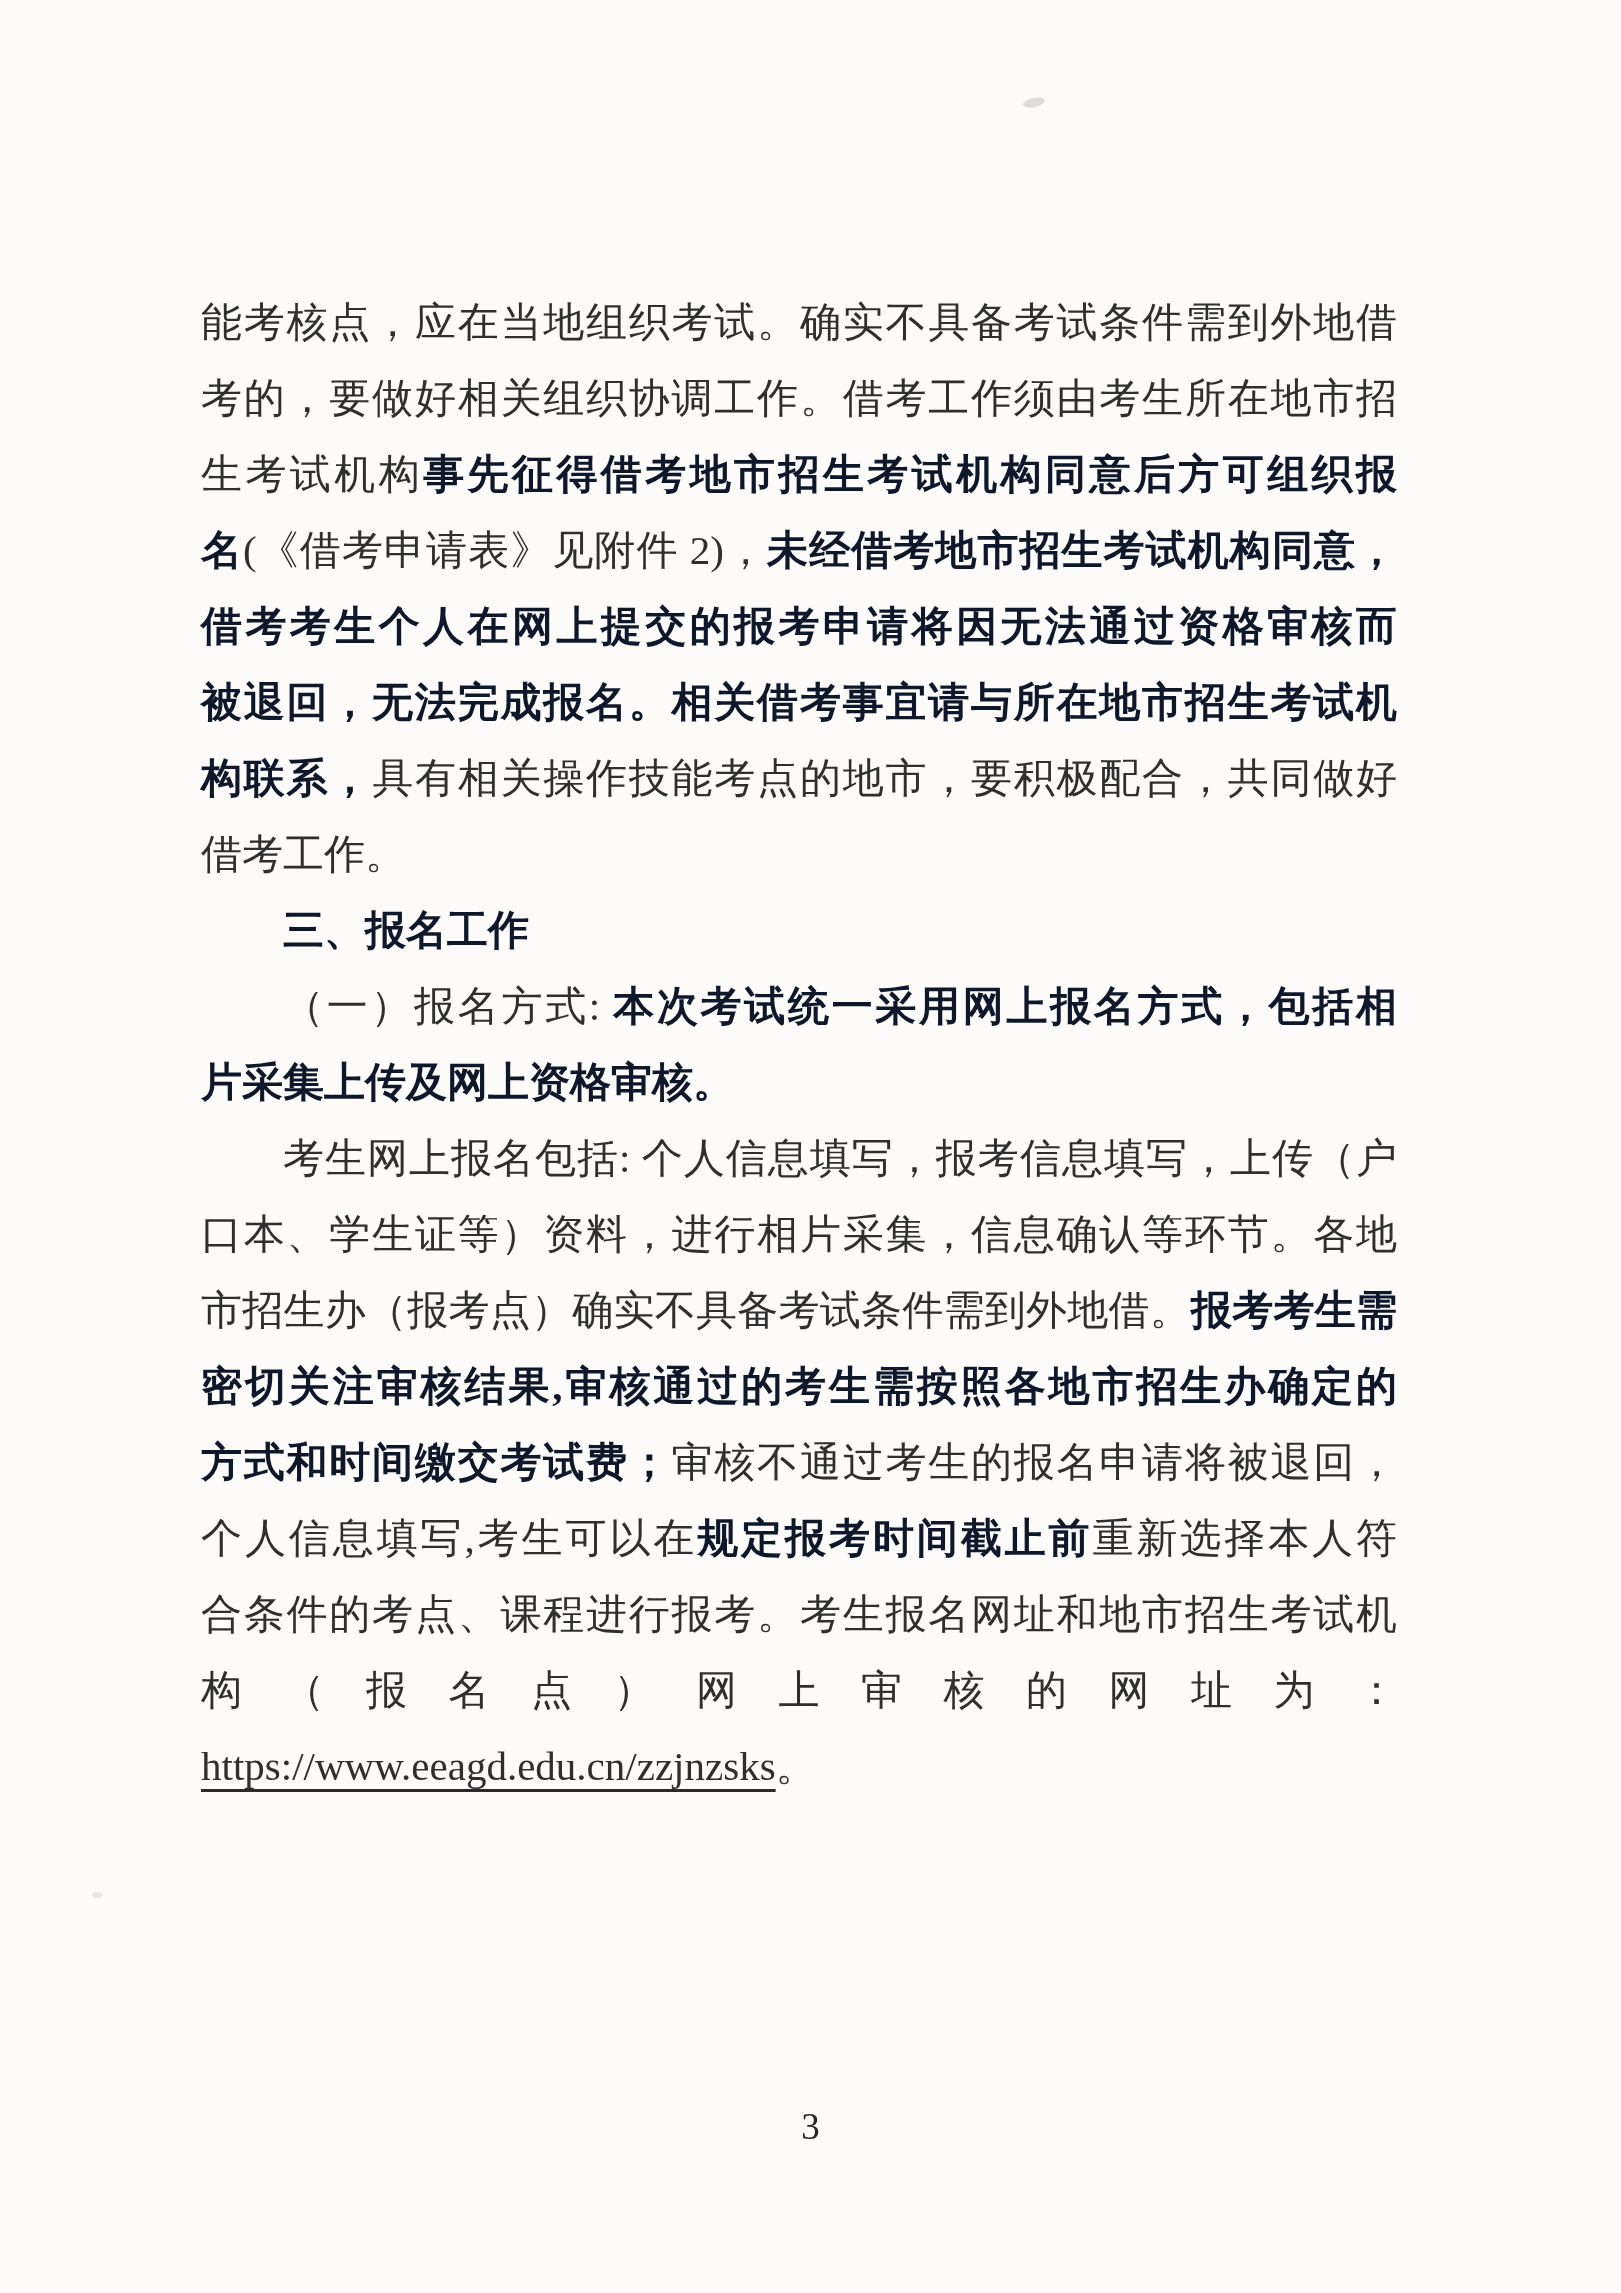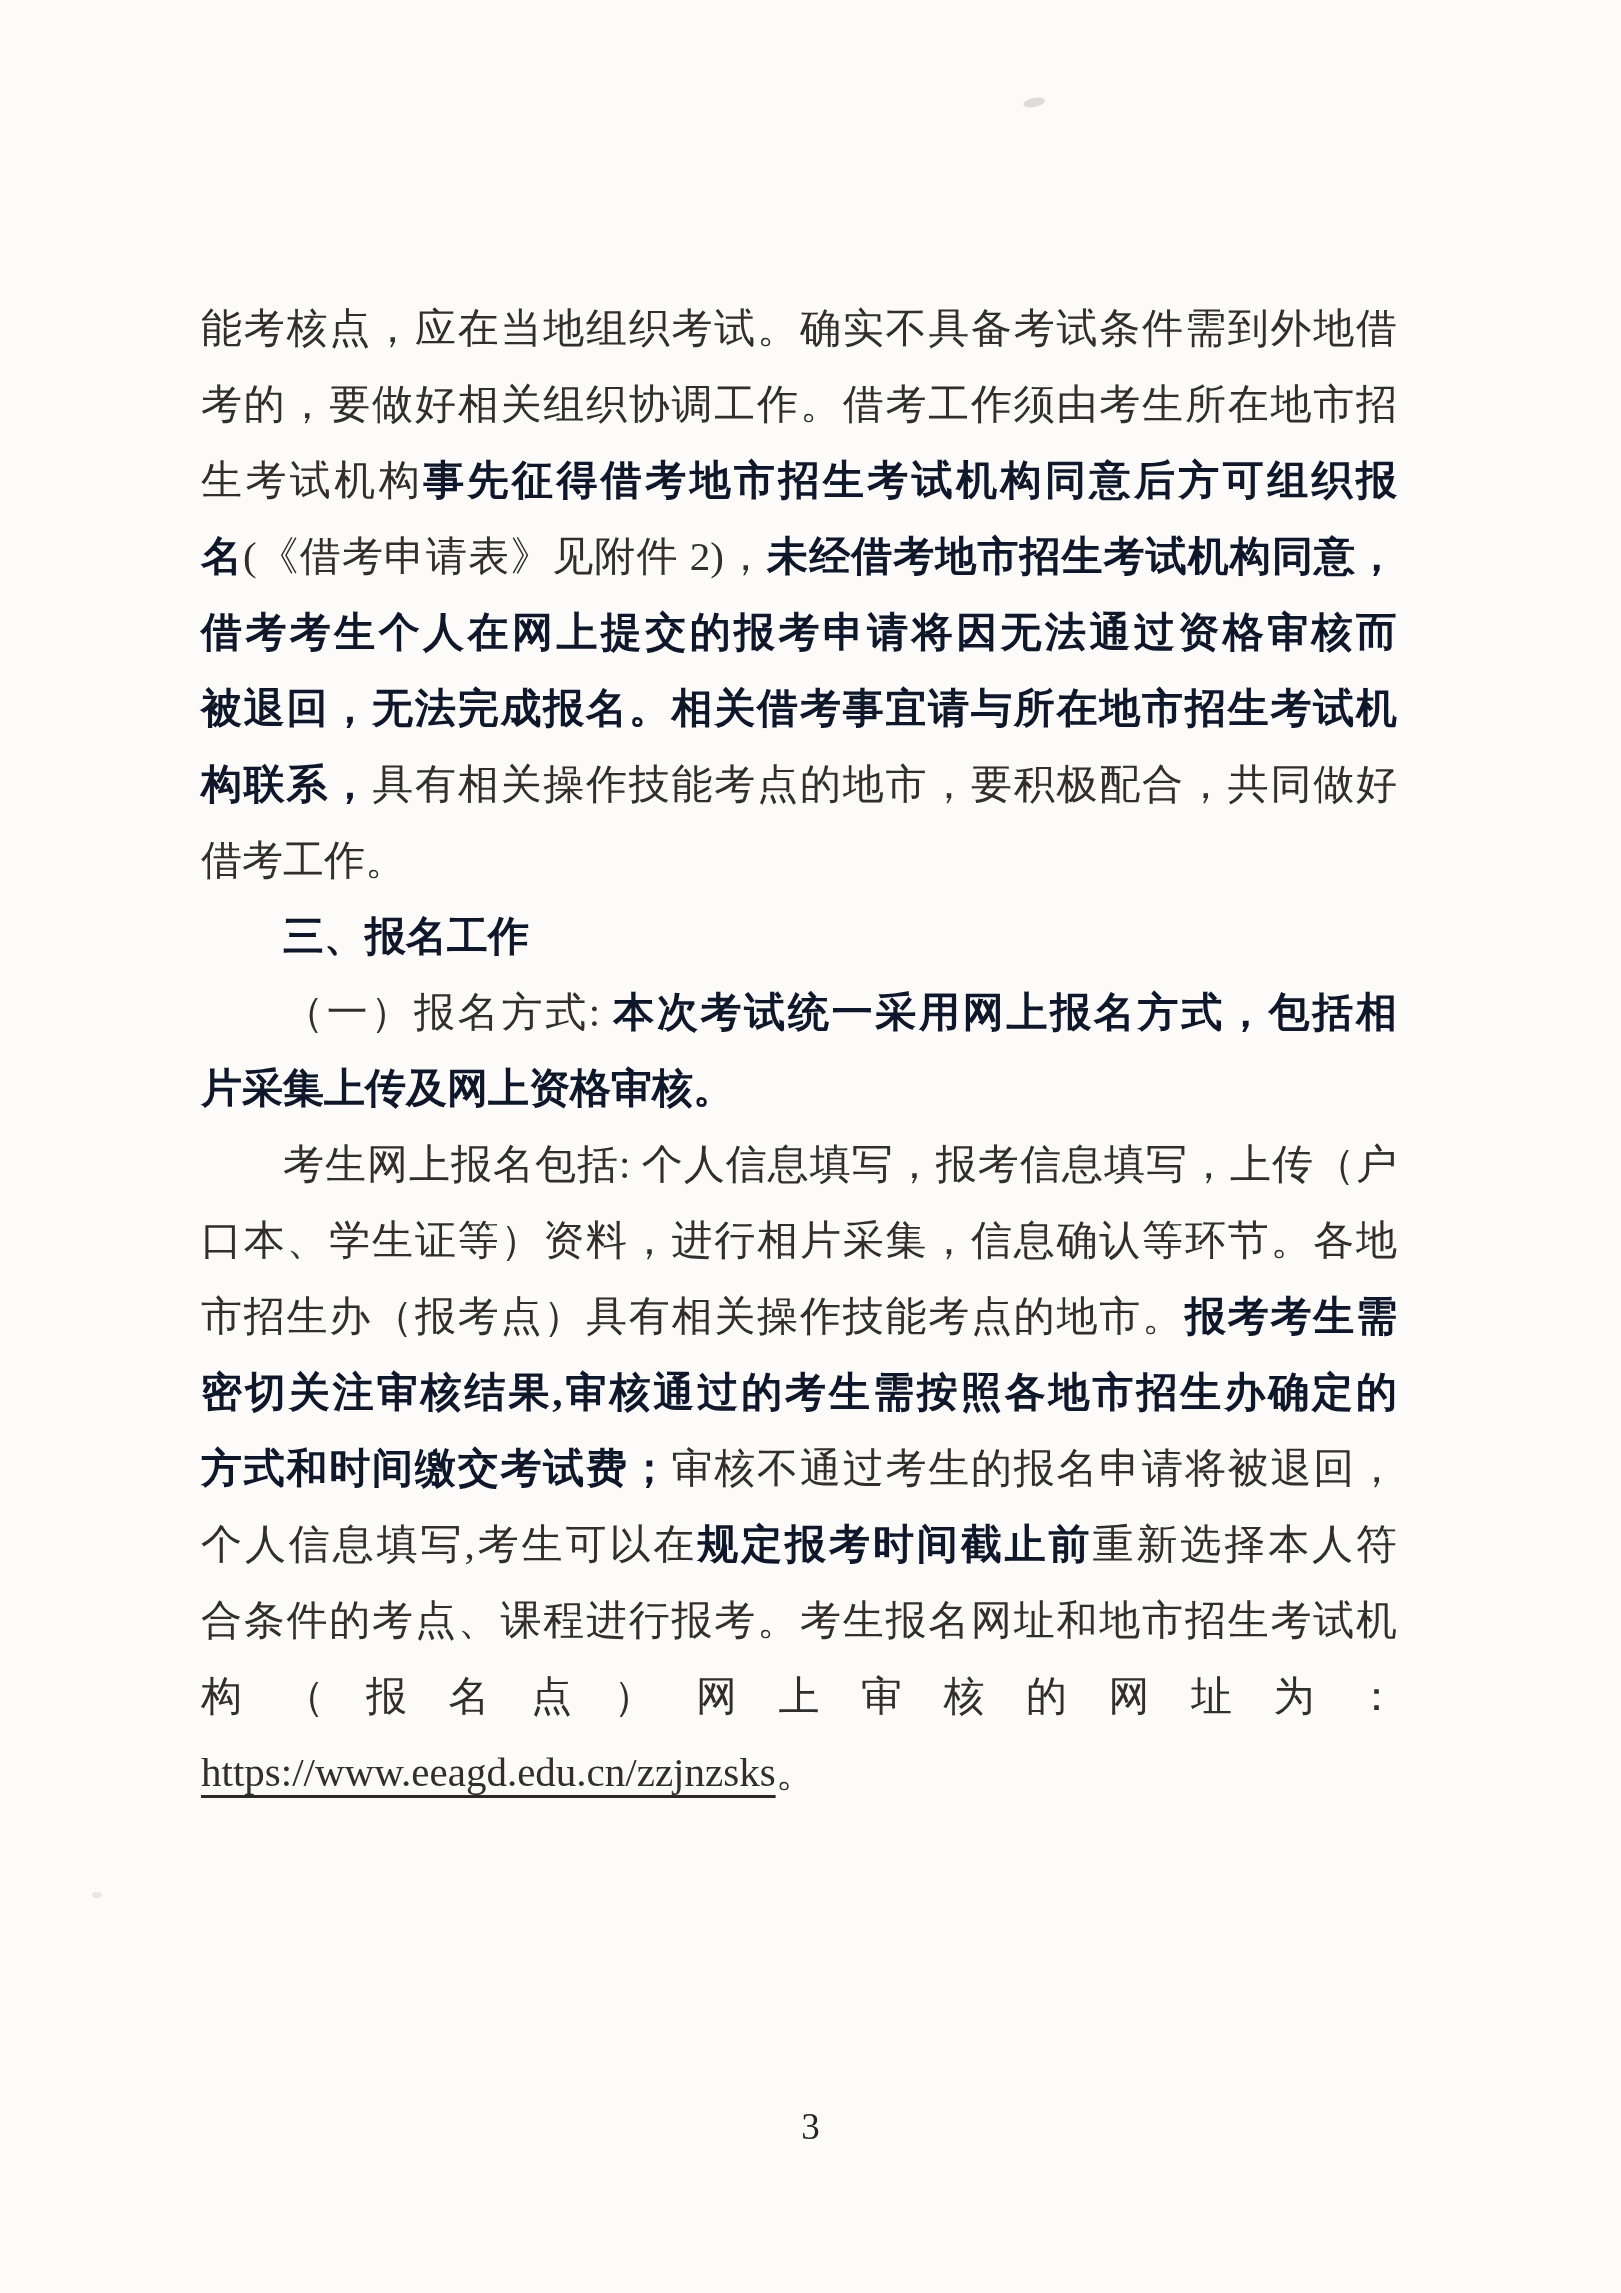--- a/index.html
+++ b/index.html
@@ -13,21 +13,21 @@
     height: 2294px;
     margin: 0 auto;
     background: #fcfbf9;
     font-family: "Liberation Serif", serif;
     color: #2f2f2f;
     overflow: hidden;
   }
   .text-block {
     position: absolute;
     left: 201px;
-    top: 290px;
+    top: 284px;
     width: 1196px;
   }
   .line {
     font-size: 41px;
     line-height: 76px;
     height: 76px;
     text-align: justify;
     text-align-last: justify;
     word-break: keep-all;
     overflow: visible;
@@ -91,21 +91,21 @@
       <div class="line"><span class="seg bold">名</span><span class="seg">(《借考申请表》见附件 2)，</span><span class="seg bold">未经借考地市招生考试机构同意，</span></div>
       <div class="line"><span class="seg bold">借考考生个人在网上提交的报考申请将因无法通过资格审核而</span></div>
       <div class="line"><span class="seg bold">被退回，无法完成报名。相关借考事宜请与所在地市招生考试机</span></div>
       <div class="line"><span class="seg bold">构联系，</span><span class="seg">具有相关操作技能考点的地市，要积极配合，共同做好</span></div>
       <div class="line left"><span class="seg">借考工作。</span></div>
       <div class="line left indent"><span class="seg bold">三、报名工作</span></div>
       <div class="line indent"><span class="seg">（一）报名方式: </span><span class="seg bold">本次考试统一采用网上报名方式，包括相</span></div>
       <div class="line left"><span class="seg bold">片采集上传及网上资格审核。</span></div>
       <div class="line indent"><span class="seg">考生网上报名包括: 个人信息填写，报考信息填写，上传（户</span></div>
       <div class="line"><span class="seg">口本、学生证等）资料，进行相片采集，信息确认等环节。各地</span></div>
-      <div class="line"><span class="seg">市招生办（报考点）具有相关操作技能考点的地市。</span><span class="seg bold">报考考生需</span></div>
+      <div class="line"><span class="seg">市招生办（报考点）确实不具备考试条件需到外地借。</span><span class="seg bold">报考考生需</span></div>
       <div class="line"><span class="seg bold">密切关注审核结果,审核通过的考生需按照各地市招生办确定的</span></div>
       <div class="line"><span class="seg bold">方式和时间缴交考试费；</span><span class="seg">审核不通过考生的报名申请将被退回，</span></div>
       <div class="line"><span class="seg">个人信息填写,考生可以在</span><span class="seg bold">规定报考时间截止前</span><span class="seg">重新选择本人符</span></div>
       <div class="line"><span class="seg">合条件的考点、课程进行报考。考生报名网址和地市招生考试机</span></div>
       <div class="line"><span class="seg">构（报名点）网上审核的网址为：</span></div>
       <div class="line left"><span class="seg underline">https://www.eeagd.edu.cn/zzjnzsks</span><span class="seg">。</span></div>
     </div>
 
   <div class="page-number">3</div>
 </div>

